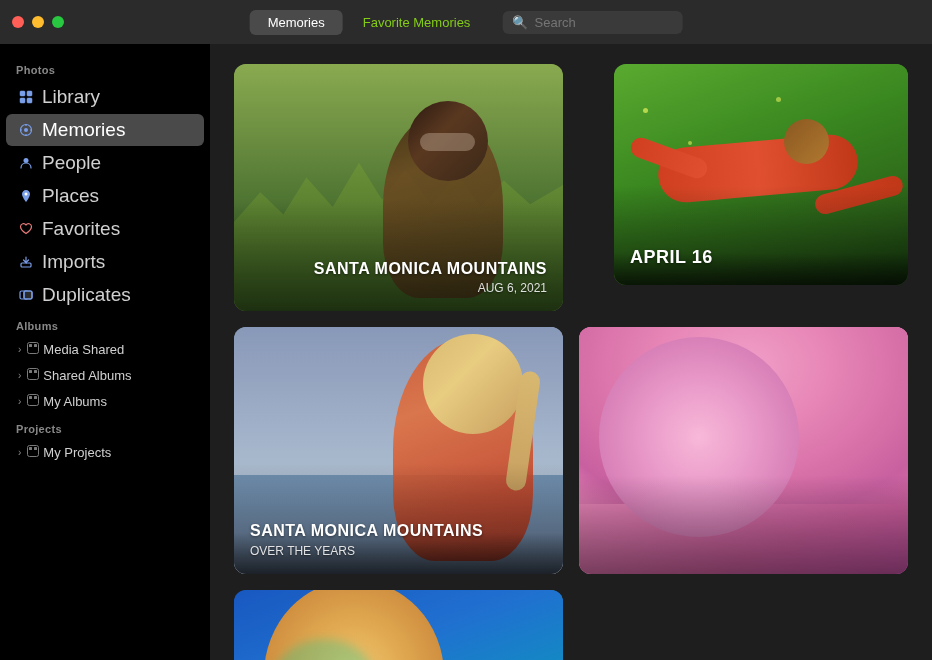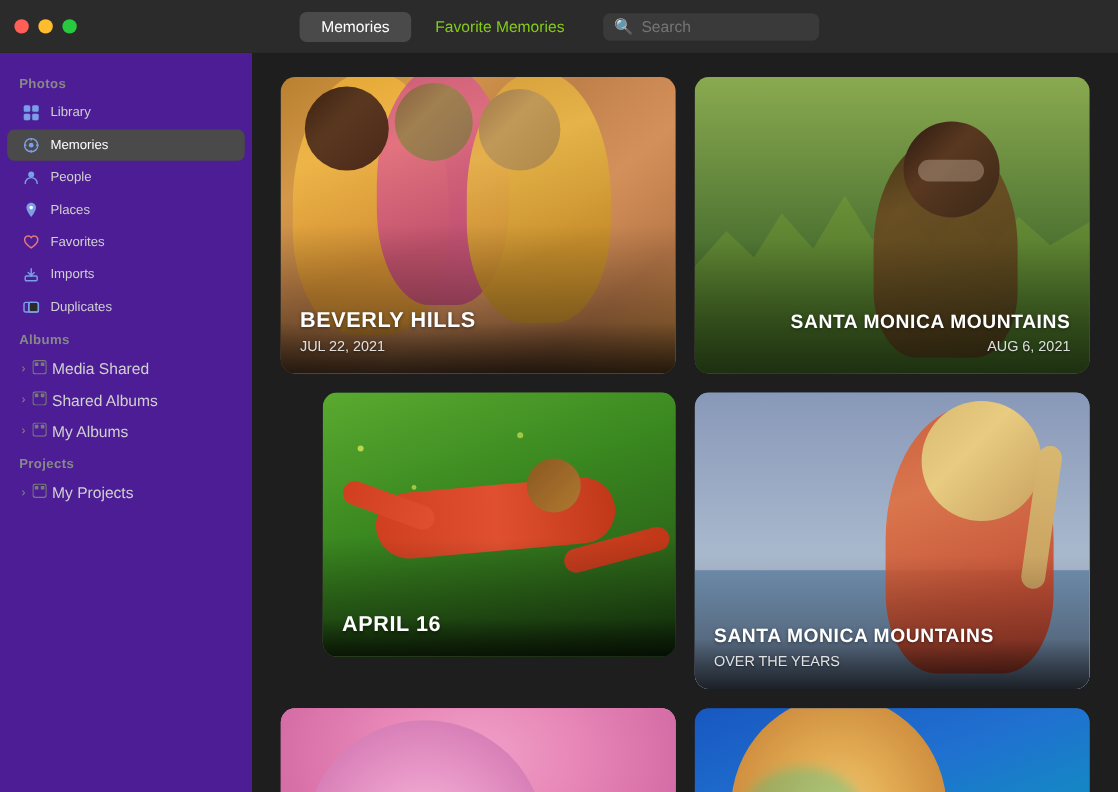--- a/index.html
+++ b/index.html
@@ -98,21 +98,21 @@
     
     .main-layout {
       display: flex;
       flex: 1;
       overflow: hidden;
     }
 
     
     .sidebar {
       width: 210px;
-      background: #4c1d95;
+      background: #000000;
       flex-shrink: 0;
       padding: 12px 0;
       overflow-y: auto;
     }
 
     .sidebar-section-label {
       color: #888;
       font-size: 11px;
       font-weight: 600;
       padding: 8px 16px 4px 16px;
@@ -122,21 +122,21 @@
 
     .sidebar-item {
       display: flex;
       align-items: center;
       gap: 8px;
       padding: 5px 12px;
       cursor: pointer;
       border-radius: 6px;
       margin: 1px 6px;
       color: #d0d0d0;
-      font-size: 11px;
+      font-size: 19px;
     }
 
     .sidebar-item.active {
       background: #4a4a4a;
       color: #ffffff;
     }
 
     .sidebar-item .item-icon {
       width: 16px;
       height: 16px;
@@ -380,37 +380,20 @@
         </svg>
       </span>
       <span>My Projects</span>
     </div>
 
   </div>
 
   <div class="content-area">
     <div class="memories-grid">
 
-      <div class="memory-card" style="background: linear-gradient(140deg, #b88030 0%, #d49848 20%, #c0804a 40%, #d4905a 60%, #b87848 80%, #c88840 100%);">
-        <div style="position:absolute;inset:0;overflow:hidden;">
-
-          <div style="position:absolute;top:-5px;left:10px;width:130px;height:220px;background:linear-gradient(160deg,#e8a830 0%,#f0b848 30%,#d49030 70%);border-radius:50% 50% 40% 40%;opacity:0.9;"></div>
-          <div style="position:absolute;top:-10px;left:80px;width:110px;height:200px;background:linear-gradient(160deg,#c85080 0%,#e06888 30%,#c04878 70%);border-radius:50% 50% 40% 40%;opacity:0.85;"></div>
-          <div style="position:absolute;top:-5px;left:155px;width:120px;height:210px;background:linear-gradient(160deg,#d8a038 0%,#e8b848 30%,#c89028 70%);border-radius:50% 50% 40% 40%;opacity:0.9;"></div>
-
-          <div style="position:absolute;top:8px;left:20px;width:70px;height:70px;background:linear-gradient(135deg,#3a2010 0%,#5a3820 40%,#4a2818 100%);border-radius:50%;"></div>
-          <div style="position:absolute;top:5px;left:95px;width:65px;height:65px;background:linear-gradient(135deg,#8a6040 0%,#a08050 40%,#907050 100%);border-radius:50%;"></div>
-          <div style="position:absolute;top:10px;left:165px;width:68px;height:68px;background:linear-gradient(135deg,#a07848 0%,#c09858 40%,#b08848 100%);border-radius:50%;"></div>
-        </div>
-        <div style="position:absolute;inset:0;background:linear-gradient(to top, rgba(0,0,0,0.55) 0%, transparent 50%);"></div>
-        <div class="memory-card-overlay">
-          <div class="memory-card-title">BEVERLY HILLS</div>
-          <div class="memory-card-subtitle">JUL 22, 2021</div>
-        </div>
-      </div>
 
       <div class="memory-card" style="background: linear-gradient(140deg, #4a6830 0%, #6a8840 20%, #708840 40%, #506020 60%, #7a9048 80%, #607838 100%);">
         <div style="position:absolute;inset:0;overflow:hidden;">
           <div style="position:absolute;top:0;left:0;right:0;bottom:0;background:linear-gradient(to bottom,#8aaa50 0%,#4a7030 60%,#2a5020 100%);"></div>
 
           <div style="position:absolute;bottom:0;left:0;right:0;height:60%;background:linear-gradient(to bottom,#6a9038 0%,#3a6020 100%);clip-path:polygon(0 40%,8% 20%,15% 35%,22% 10%,30% 30%,38% 0%,45% 25%,52% 5%,60% 28%,68% 8%,75% 30%,82% 12%,90% 28%,100% 15%,100% 100%,0 100%);"></div>
 
           <div style="position:absolute;top:20%;right:60px;width:120px;height:75%;background:linear-gradient(160deg,#3a2810 0%,#6a4820 30%,#4a3818 100%);border-radius:50% 50% 30% 30%;opacity:0.9;"></div>
           <div style="position:absolute;top:15%;right:75px;width:80px;height:80px;background:linear-gradient(135deg,#2a1810 0%,#5a3820 40%,#3a2818 100%);border-radius:50%;"></div>
 

